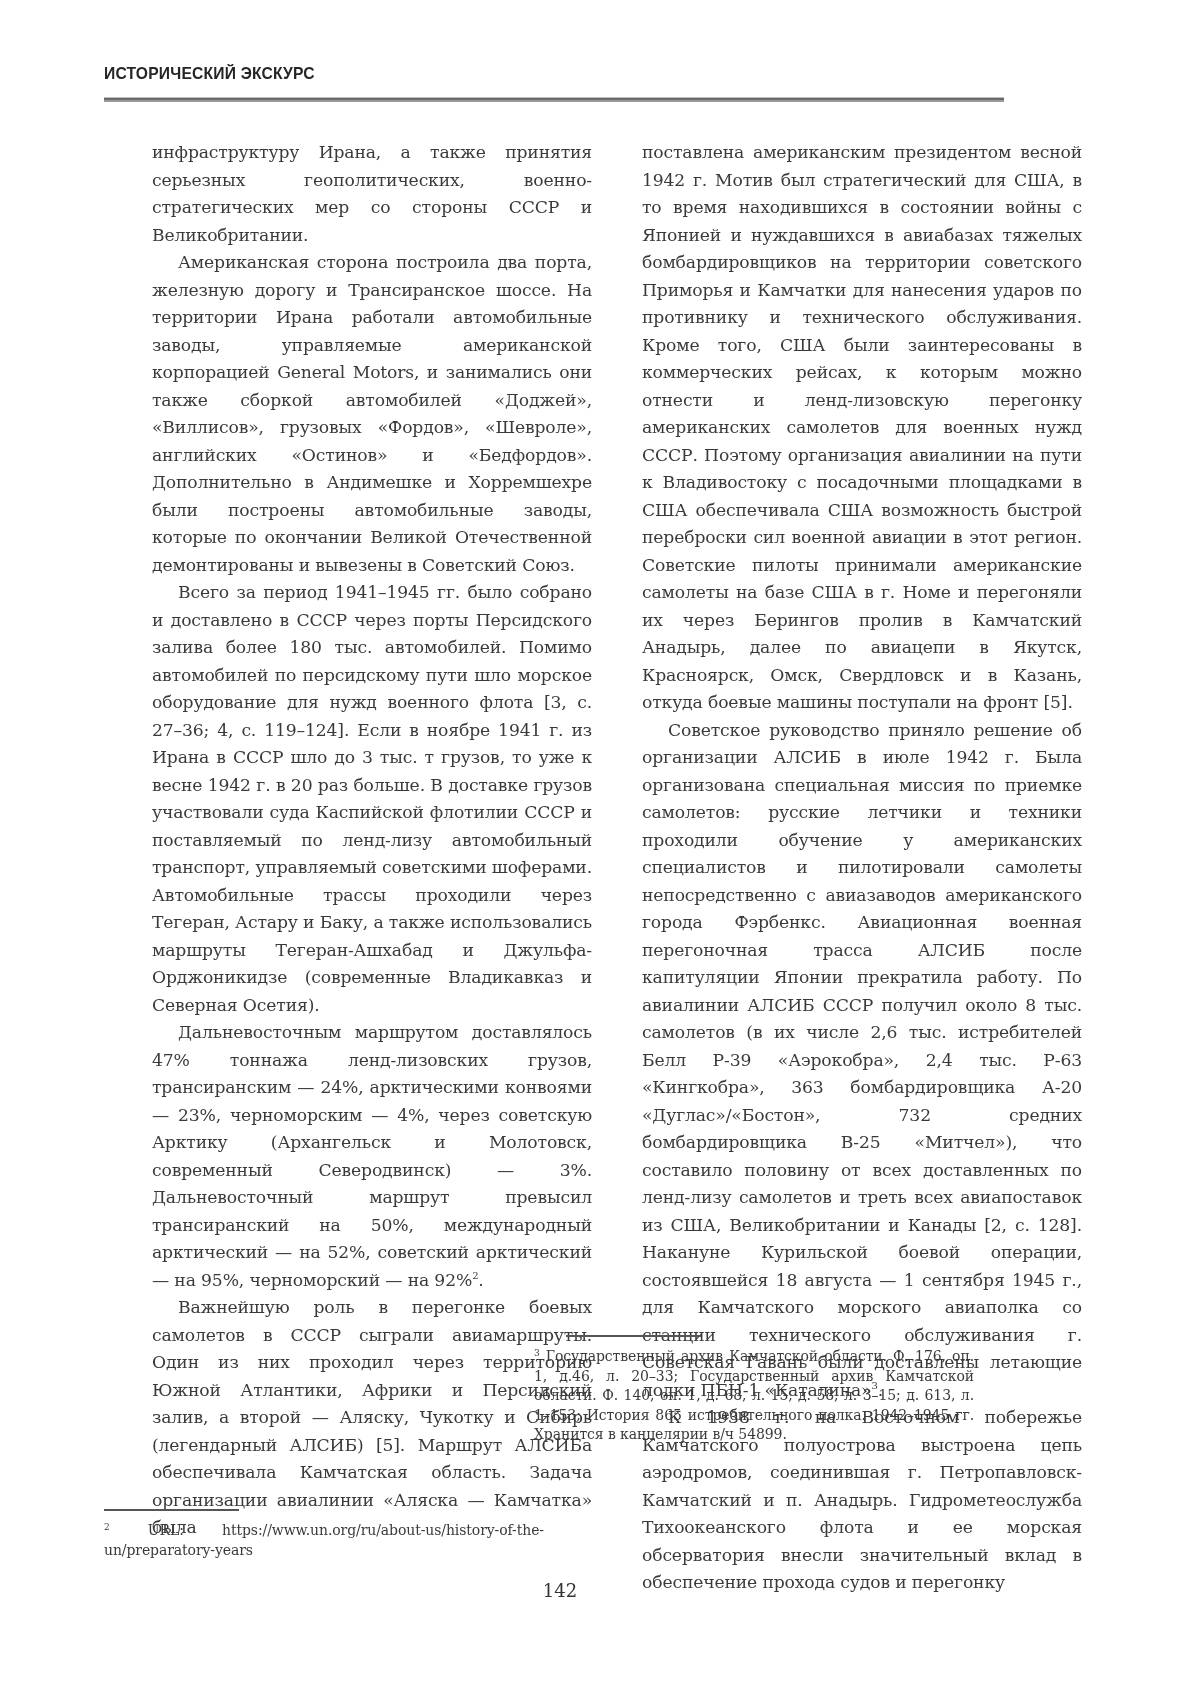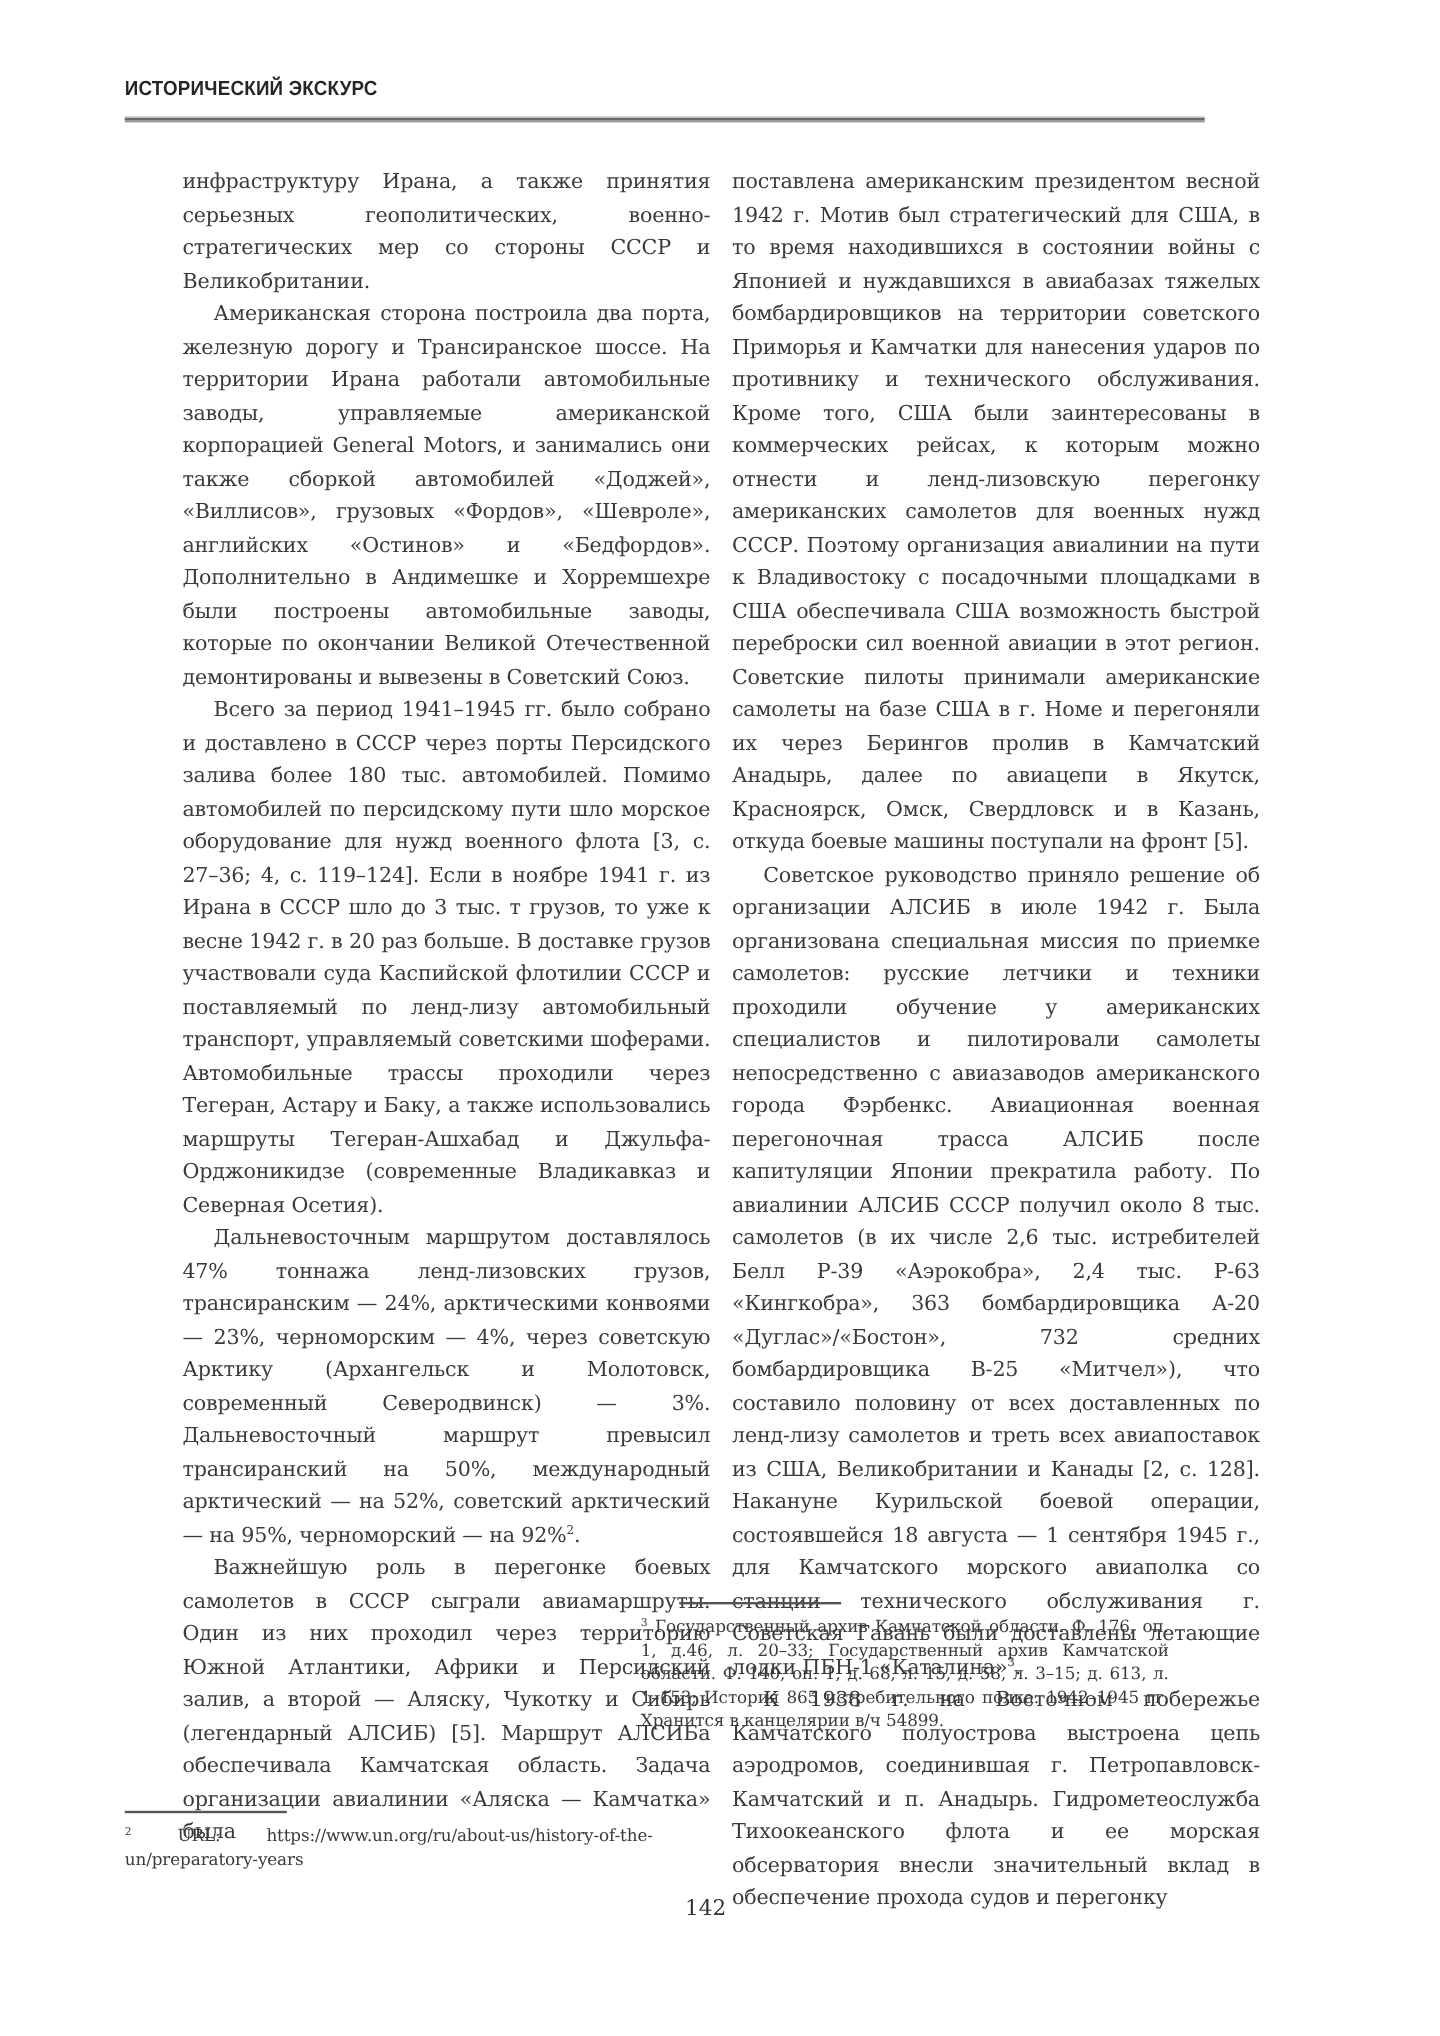--- a/index.html
+++ b/index.html
@@ -19,40 +19,40 @@
       background: linear-gradient(#bdbdbd 0, #bdbdbd 1px, #6a6a6a 1px, #6a6a6a 3px, #9a9a9a 3px, #9a9a9a 5px);
     }
     .col {
       position: absolute; top: 139px; width: 440px;
       font-size: 17.2px; line-height: 27.5px;
       text-align: justify; hyphens: manual;
       letter-spacing: -0.15px;
       margin-left: 48px;
     }
     .col.left { left: 104px; }
-    .col.right { left: 562px; }
+    .col.right { left: 594px; }
     .col p { margin: 0; text-indent: 26px; }
     .col p.noindent { text-indent: 0; }
     sup { font-size: 10px; line-height: 0; vertical-align: 7px; }
     .fn-rule {
       position: absolute; height: 1.5px; width: 135px; background: #555;
     }
     .fn-rule.left { left: 104px; top: 1509px; }
     .fn-rule.right { left: 566px; top: 1335px; }
     .footnote {
       position: absolute; width: 440px;
       font-size: 14px; line-height: 19.5px; text-align: justify;
       color: #3a3a3a; letter-spacing: -0.1px;
     }
     .footnote.left { left: 104px; top: 1521px; }
     .footnote.right { left: 534px; top: 1347px; }
     .footnote sup { font-size: 9px; vertical-align: 5px; }
     .page-number {
       position: absolute; left: 0; width: 1120px; top: 1580px;
-      text-align: center; font-size: 18px; color: #333; margin-left: 28px;
+      text-align: center; font-size: 18px; color: #333;
     }
   </style>
 </head>
 <body>
 
 <div class="running-head">ИСТОРИЧЕСКИЙ ЭКСКУРС</div>
 <div class="head-rule"></div>
 
 <div class="col left">
   <p class="noindent">инфраструктуру Ирана, а также принятия серьезных геополитических, военно-стратегических мер со стороны СССР и Великобритании.</p>

